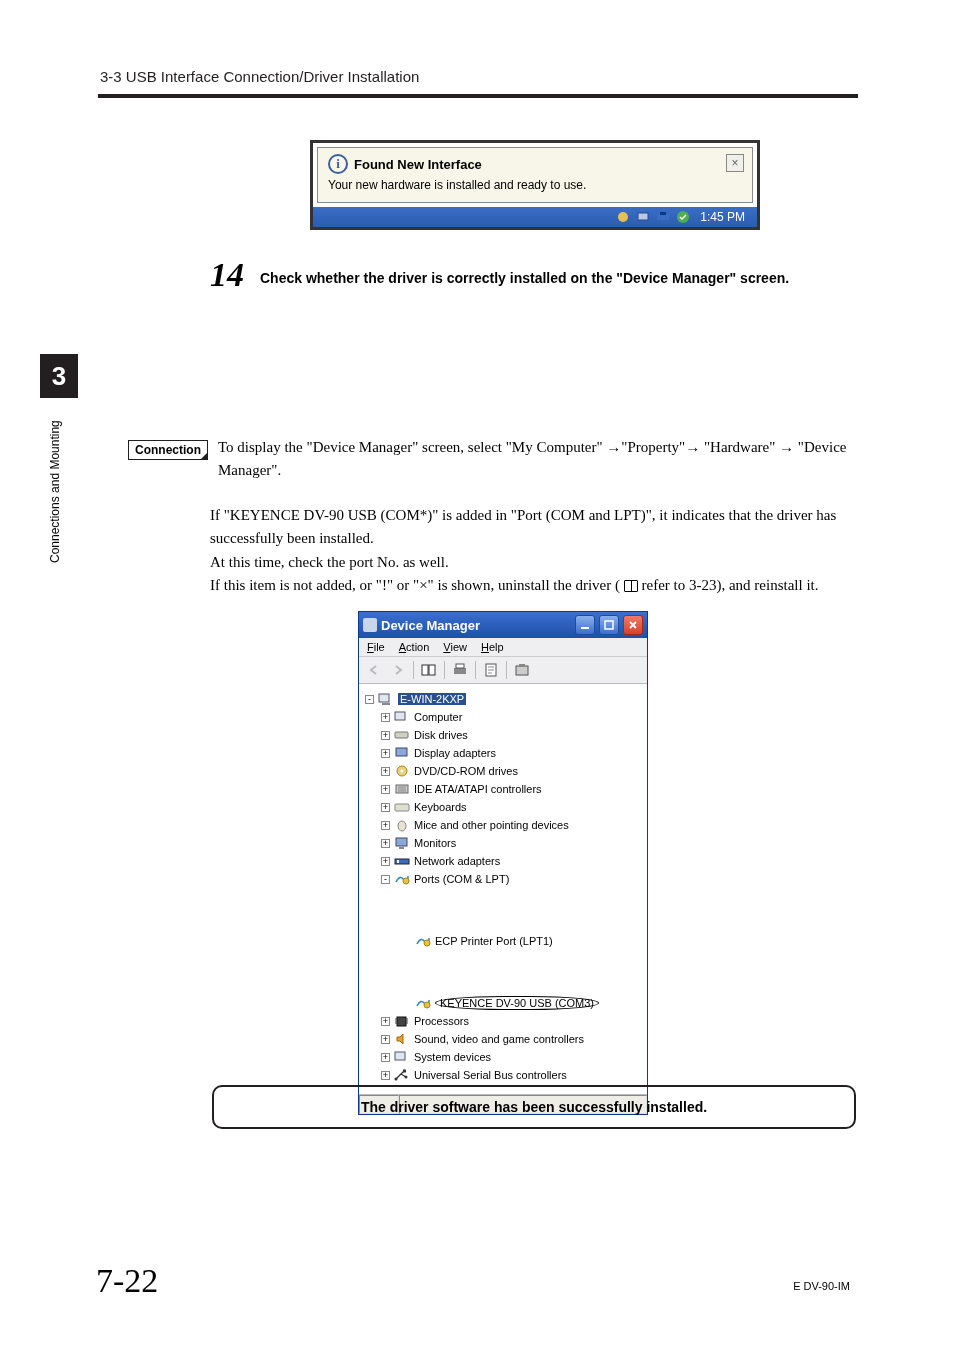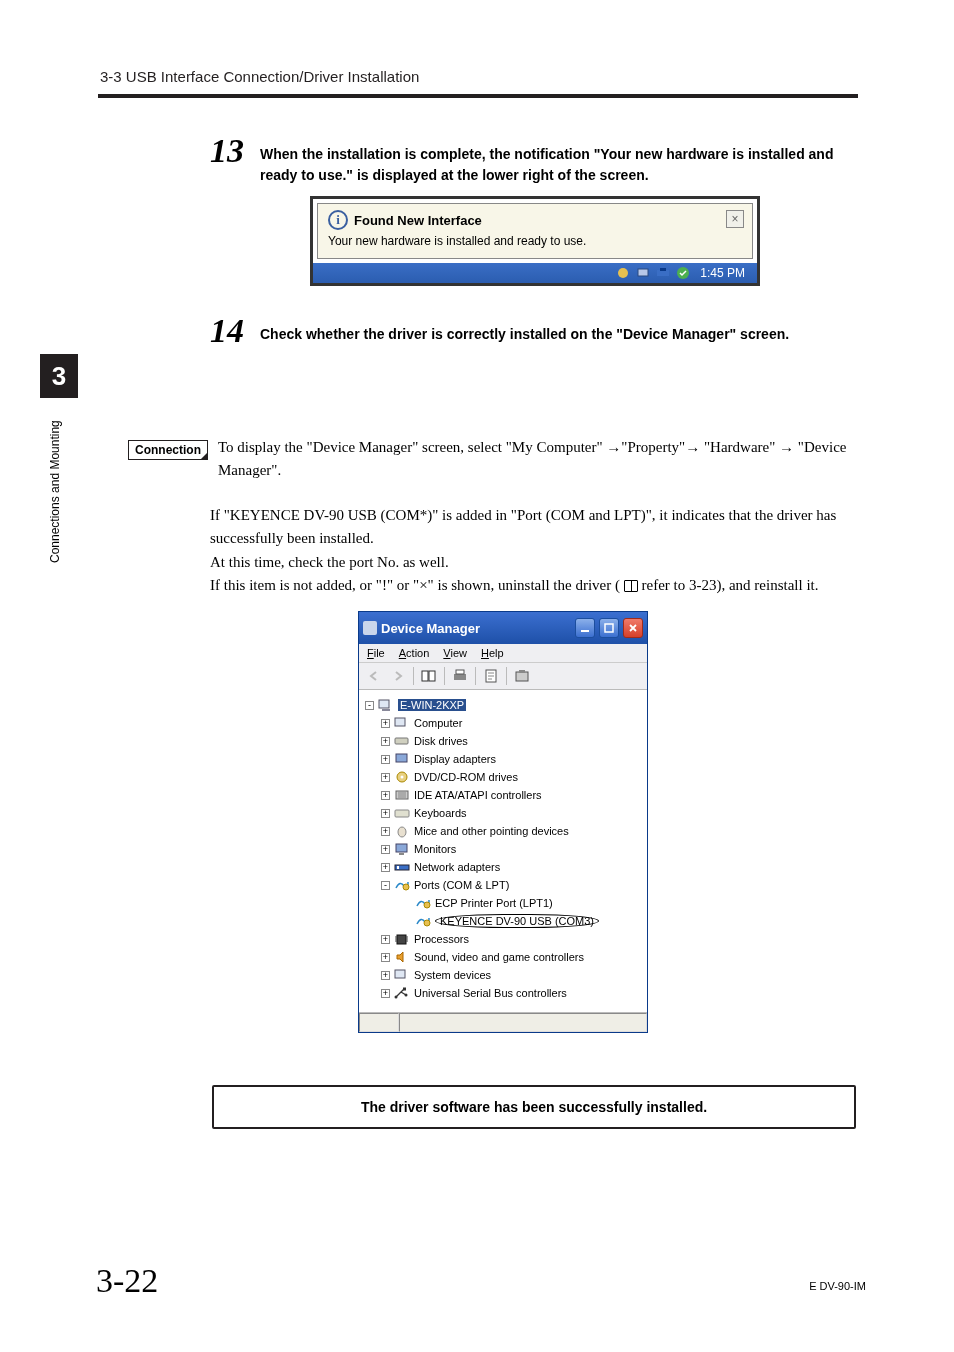--- a/index.html
+++ b/index.html
@@ -179,21 +179,21 @@
     top: 611px;
     left: 358px;
     width: 290px;
     border: 1px solid #0a3a8a;
     font-family: Tahoma, Arial, sans-serif;
     font-size: 11px;
     background: #efeee6;
   }
   .dm-title {
     display: flex; align-items: center; gap: 4px;
-    height: 32px;
+    height: 26px;
     background: linear-gradient(#3b6fd0, #1e50a8);
     color: #fff;
     padding: 0 4px;
     font-weight: bold;
     font-size:13px;
   }
   .dm-title-icon { width:14px; height:14px; background:#c9d5eb; border-radius:2px; }
   .dm-title .spacer { flex: 1; }
   .winbtn {
     width: 20px; height: 20px;
@@ -217,71 +217,67 @@
   .toolbar-ico svg { display:block; }
   .tb-sep { width:1px; height:18px; background:#bbb; }
   .dm-tree { background: #fff; padding: 6px 4px 10px; }
   .tree-row { display: flex; align-items: center; gap: 4px; height: 18px; white-space: nowrap; }
   .exp { width:9px; height:9px; border:1px solid #888; display:inline-flex; align-items:center; justify-content:center; font-size:9px; line-height:1; background:#fff; }
   .node-ico { width:16px; height:14px; display:inline-flex; align-items:center; justify-content:center; }
   .node-ico svg { display:block; }
   .sel { background:#294f8e; color:#fff; padding:0 2px; }
   .ind0 { padding-left: 2px; }
   .ind1 { padding-left: 18px; }
-  .ind3 { padding-left: 52px; }
+  .ind3 { padding-left: 52px; margin-top: 44px; }
   .circle-hl {
     border: 1.5px solid #000;
     border-radius: 50% / 60%;
     padding: 0 4px;
   }
   .dm-status { background:#efeee6; height:20px; border-top:1px solid #bbb; display:flex;}
   .dm-status .cell { border:1px inset #ddd; height:100%; }
 
   .success-box {
     position: absolute;
     top: 1085px;
     left: 212px;
     width: 644px;
     border: 2.5px solid #231f20;
-    border-radius: 2px;
+    border-radius: 10px;
     padding: 12px 10px;
     text-align: center;
     font-family: Arial, Helvetica, sans-serif;
     font-size: 14px;
     font-weight: bold;
   }
   .page-num {
     position: absolute;
     bottom: 52px;
     left: 96px;
     font-family: "Times New Roman", serif;
     font-size: 34px;
   }
   .doc-code {
     position: absolute;
     bottom: 60px;
-    right: 88px;
+    right: 104px;
     font-family: Arial, Helvetica, sans-serif;
     font-size: 11px;
   }
 </style>
 </head>
 <body>
 
 <div class="header-area">3-3  USB Interface Connection/Driver Installation</div>
 <div class="header-rule"></div>
 
 <div class="side-tab">3</div>
 <div class="side-text">Connections and Mounting</div>
 
 <div class="content">
-  <div class="step-row">
-    <div class="step-num">13</div>
-    <div class="step-text">When the installation is complete, the notification "Your new hardware is installed and ready to use." is displayed at the lower right of the screen.</div>
-  </div>
 
   <div class="balloon-wrap">
     <div class="balloon-top">
       <div class="balloon-title-row">
         <span class="info-icon">i</span>
         <span class="balloon-title">Found New Interface</span>
         <span class="balloon-close">×</span>
       </div>
       <div class="balloon-sub">Your new hardware is installed and ready to use.</div>
     </div>
@@ -567,14 +563,14 @@
       </div>
   </div>
   <div class="dm-status">
     <div class="cell" style="width:40px;"></div>
       <div class="cell" style="flex:1;"></div>
   </div>
 </div>
 
 <div class="success-box">The driver software has been successfully installed.</div>
 
-<div class="page-num">3-22</div>
+<div class="page-num">7-22</div>
 <div class="doc-code">E DV-90-IM</div>
 
 </body></html>

